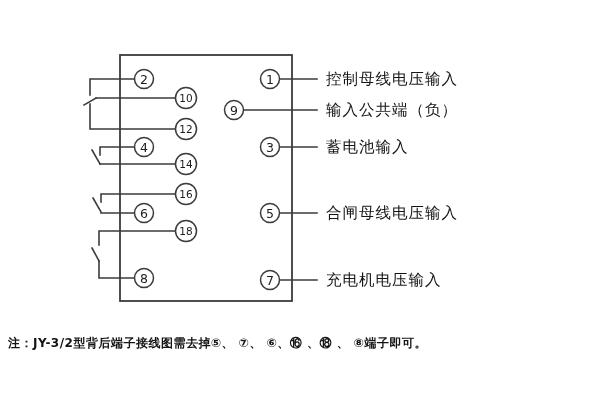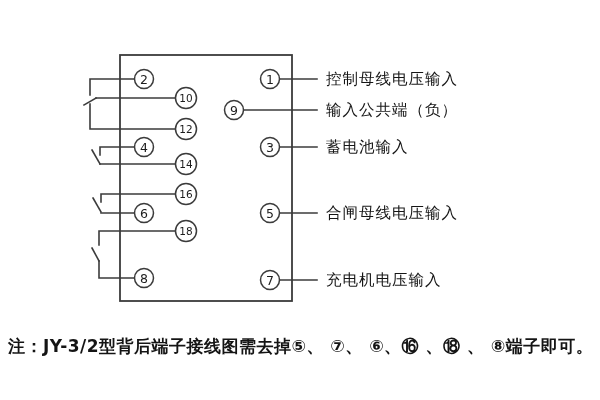--- a/index.html
+++ b/index.html
@@ -20,21 +20,21 @@
     font-family:"DejaVu Sans","Liberation Sans",sans-serif;
   }
   .tnum2{font-size:10.5px;}
   .lbl{
     font-size:15.5px;fill:#151515;font-weight:500;
     dominant-baseline:central;letter-spacing:1px;
     font-family:"DejaVu Sans","Liberation Sans",sans-serif;
   }
   .note{
     position:absolute;left:8px;top:335px;width:588px;
-    font-size:17px;font-weight:600;color:#141414;
+    font-size:12px;font-weight:600;color:#141414;
     letter-spacing:0.5px;white-space:nowrap;
   }
 </style>
 </head>
 <body>
 
 <div class="screen">
 
   <svg width="600" height="400" viewBox="0 0 600 400">
 

